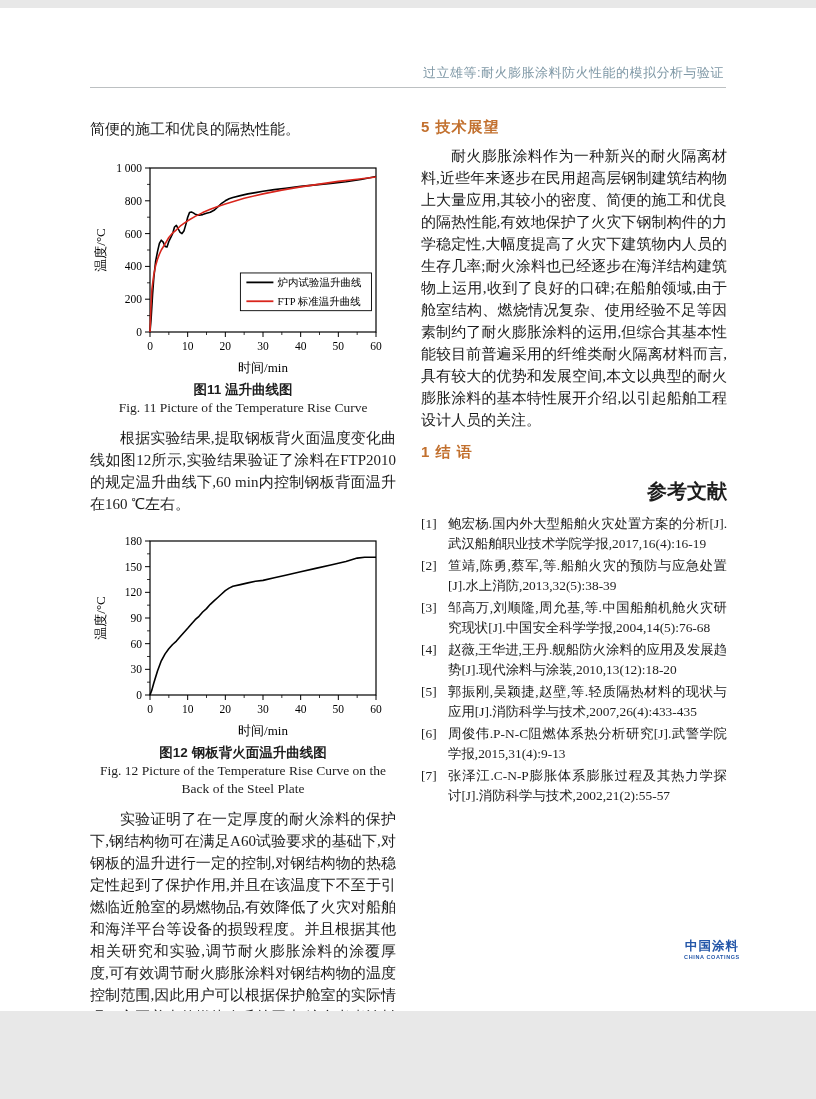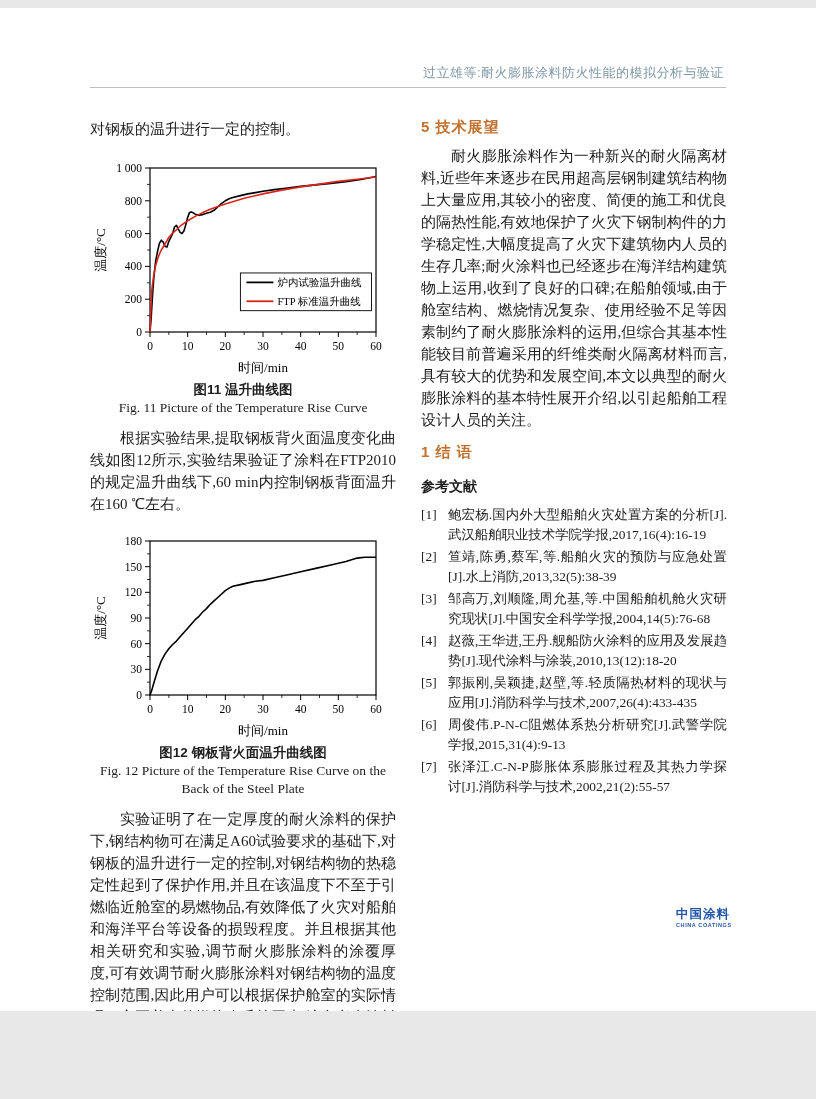--- a/index.html
+++ b/index.html
@@ -15,26 +15,26 @@
   .no-indent{text-indent:0;}
   .mt10{margin-top:10px;}
   .chart{display:block;margin:16px 0 2px 2px;}
   .cap-zh{font-family:"Liberation Sans",sans-serif;font-weight:bold;font-size:13.5px;
         text-align:center;line-height:19px;margin-top:2px;}
   .cap-en{font-family:"Liberation Serif",serif;font-weight:normal;font-size:13.5px;
         text-align:center;line-height:18px;}
   .sec-head{font-family:"Liberation Sans",sans-serif;color:#c2702e;font-size:15px;
         font-weight:bold;letter-spacing:1px;margin:0 0 8px 0;}
   .sec-head.second{margin-top:12px;}
-  .ref-head{text-align:left;font-weight:bold;font-size:14px;
+  .ref-head{text-align:right;font-weight:bold;font-size:20px;
         font-family:Liberation Mono, monospace;margin:16px 0 9px;}
   .ref-item{position:relative;padding-left:27px;font-size:13.4px;line-height:20px;
         text-align:justify;margin-bottom:2px;}
   .ref-num{position:absolute;left:0;top:0;}
-  .logo{position:absolute;left:676px;top:900px;width:72px;color:#2356a8;}
+  .logo{position:absolute;left:676px;top:932px;width:72px;text-align:center;color:#2356a8;}
   .logo-zh{font-family:"Liberation Sans",sans-serif;font-weight:bold;font-size:12.5px;
         letter-spacing:1px;line-height:13px;}
   .logo-en{font-family:"Liberation Sans",sans-serif;font-weight:bold;font-size:5.5px;
         letter-spacing:.6px;line-height:9px;}
   .footer{position:absolute;top:1034px;right:96px;display:flex;align-items:center;gap:8px;}
   .footer-labels{text-align:right;}
   .footer-zh{font-family:"Liberation Sans",sans-serif;font-weight:normal;font-size:14.5px;
         color:#2c6e82;line-height:17px;letter-spacing:2px;}
   .footer-en{font-family:"Liberation Sans",sans-serif;font-size:8.5px;color:#b3b9bd;line-height:11px;}
   .footer-bar{width:2.5px;height:36px;background:#2c7a8e;}
@@ -42,21 +42,21 @@
 </style>
 </head>
 <body>
 
 <div class="page">
 
   <div class="running-head">过立雄等:耐火膨胀涂料防火性能的模拟分析与验证</div>
   <div class="head-rule"></div>
 
   <div class="col col-left">
-    <p class="body-text no-indent">对钢板的温升进行一定的控制。</p>
+    <p class="body-text no-indent">简便的施工和优良的隔热性能。</p>
 
     <svg class="chart" width="300" height="222">
         <line x1="76.83333333333333" y1="176" x2="76.83333333333333" y2="179" stroke="#000" stroke-width="0.8"></line>
         <line x1="114.5" y1="176" x2="114.5" y2="179" stroke="#000" stroke-width="0.8"></line>
         <line x1="152.16666666666669" y1="176" x2="152.16666666666669" y2="179" stroke="#000" stroke-width="0.8"></line>
         <line x1="189.83333333333334" y1="176" x2="189.83333333333334" y2="179" stroke="#000" stroke-width="0.8"></line>
         <line x1="227.5" y1="176" x2="227.5" y2="179" stroke="#000" stroke-width="0.8"></line>
         <line x1="265.16666666666663" y1="176" x2="265.16666666666663" y2="179" stroke="#000" stroke-width="0.8"></line>
         <line x1="58" y1="159.6" x2="55" y2="159.6" stroke="#000" stroke-width="0.8"></line>
         <line x1="58" y1="126.80000000000001" x2="55" y2="126.80000000000001" stroke="#000" stroke-width="0.8"></line>

